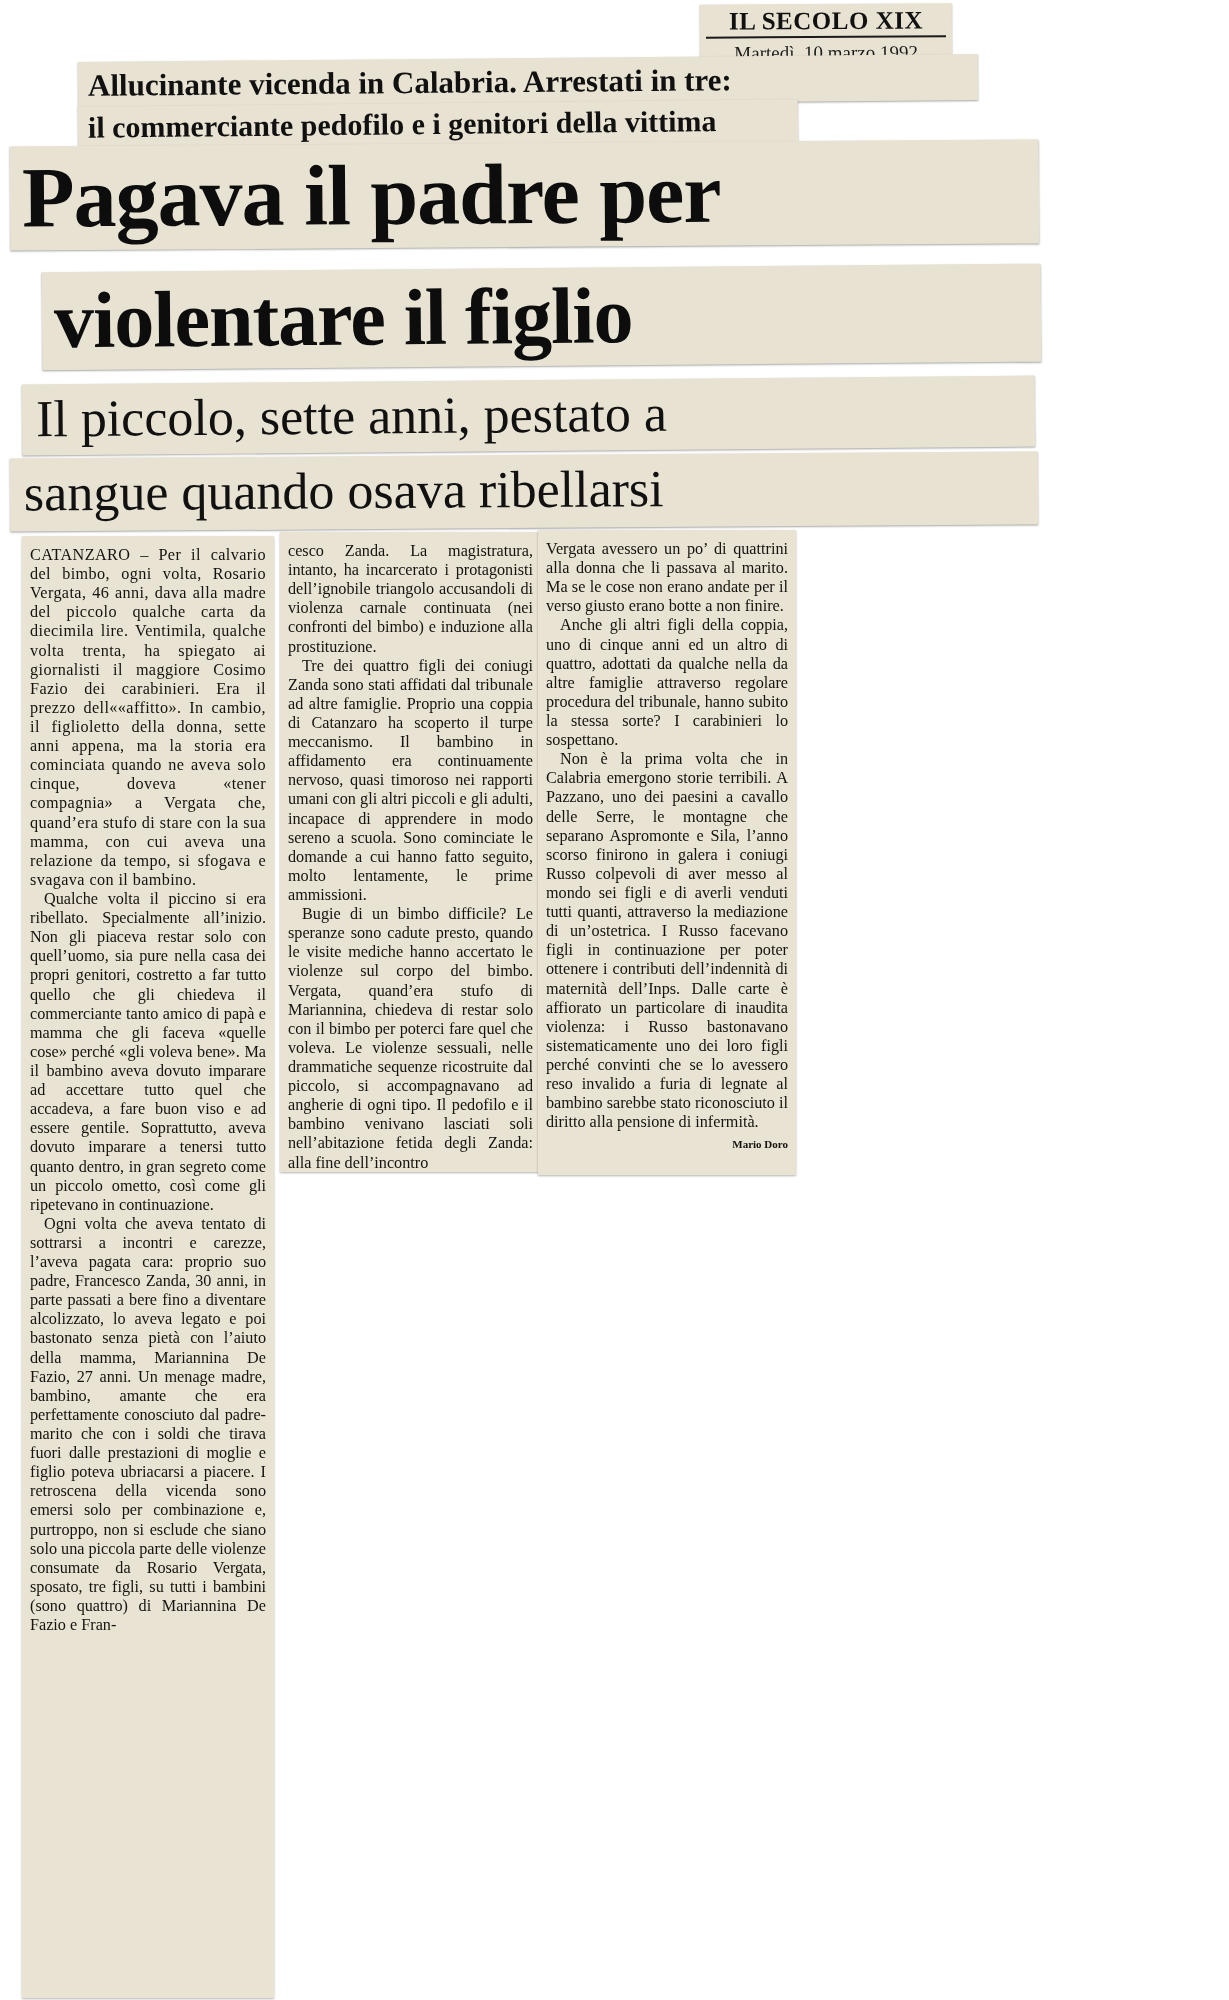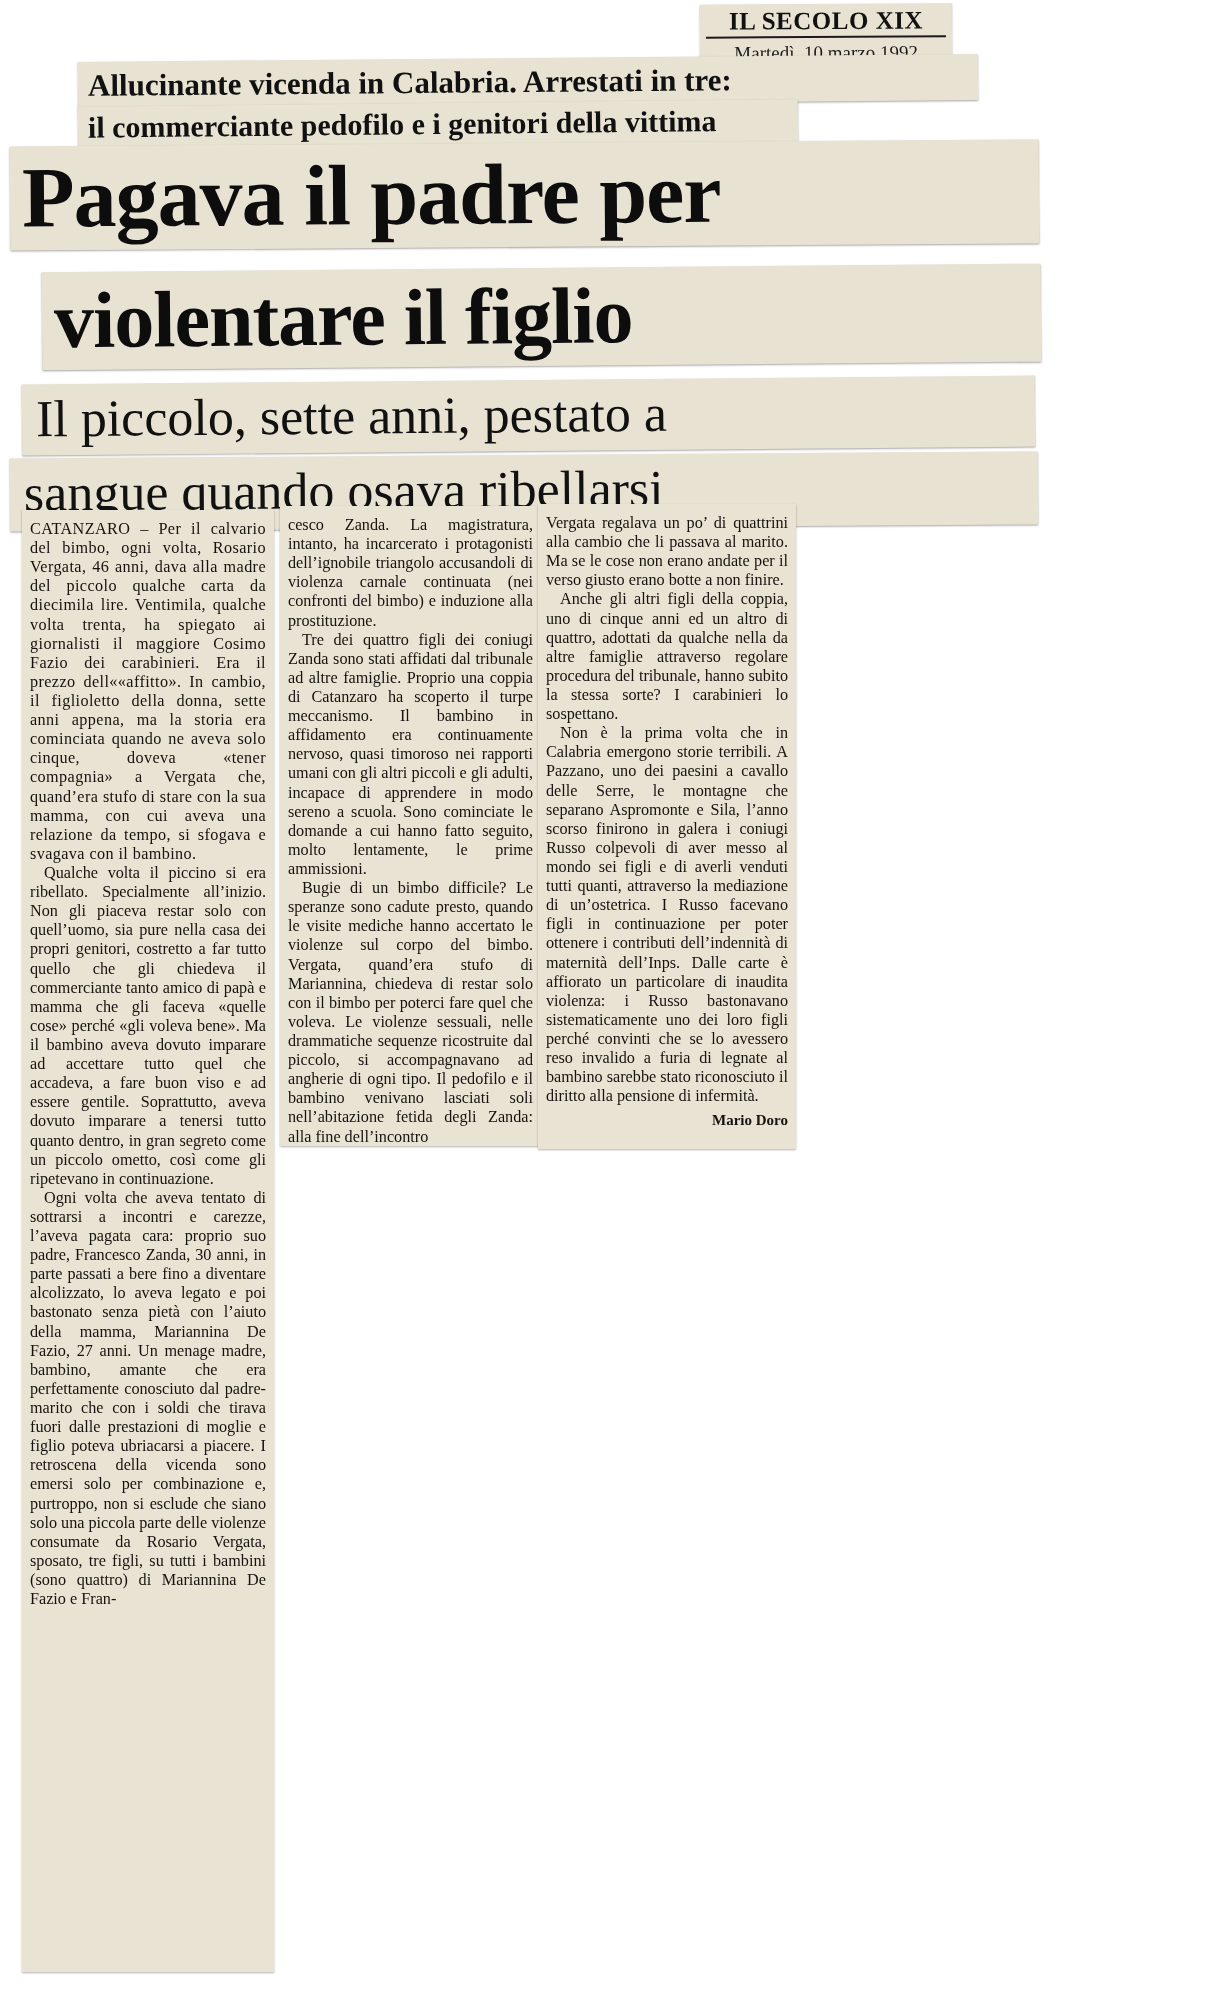--- a/index.html
+++ b/index.html
@@ -133,21 +133,21 @@
     font-size: 52px;
     line-height: 1.05;
     color: #111;
     white-space: nowrap;
   }
 
   
   #body-block {
     position: absolute;
     left: 18px;
-    top: 504px;
+    top: 530px;
     width: 1000px;
     height: 1470px;
   }
   .col {
     position: absolute;
     background: #e9e3d3;
     box-shadow: 0 1px 2px rgba(0,0,0,0.3);
     box-sizing: border-box;
     padding: 10px 8px 12px 8px;
     font-family: "Liberation Serif", serif;
@@ -171,21 +171,21 @@
   .dateline {
     font-variant: normal;
     letter-spacing: 0.4px;
   }
   .byline {
     display: block;
     text-align: right;
     font-weight: bold;
     margin-top: 6px;
     text-indent: 0;
-    font-size: 15px;
+    font-size: 11px;
   }
 </style>
 </head>
 <body>
 
 <div class="clipping" id="masthead">
   <div class="paper-name">IL SECOLO XIX</div>
   <div class="paper-date">Martedì, 10 marzo 1992</div>
 </div>
 
@@ -218,19 +218,19 @@
     <p>Ogni volta che aveva tentato di sottrarsi a incontri e carezze, l’aveva pagata cara: proprio suo padre, Francesco Zanda, 30 anni, in parte passati a bere fino a diventare alcolizzato, lo aveva legato e poi bastonato senza pietà con l’aiuto della mamma, Mariannina De Fazio, 27 anni. Un menage madre, bambino, amante che era perfettamente conosciuto dal padre-marito che con i soldi che tirava fuori dalle prestazioni di moglie e figlio poteva ubriacarsi a piacere. I retroscena della vicenda sono emersi solo per combinazione e, purtroppo, non si esclude che siano solo una piccola parte delle violenze consumate da Rosario Vergata, sposato, tre figli, su tutti i bambini (sono quattro) di Mariannina De Fazio e Fran-</p>
   </div>
 
   <div class="col" id="col2">
     <p class="first">cesco Zanda. La magistratura, intanto, ha incarcerato i protagonisti dell’ignobile triangolo accusandoli di violenza carnale continuata (nei confronti del bimbo) e induzione alla prostituzione.</p>
     <p>Tre dei quattro figli dei coniugi Zanda sono stati affidati dal tribunale ad altre famiglie. Proprio una coppia di Catanzaro ha scoperto il turpe meccanismo. Il bambino in affidamento era continuamente nervoso, quasi timoroso nei rapporti umani con gli altri piccoli e gli adulti, incapace di apprendere in modo sereno a scuola. Sono cominciate le domande a cui hanno fatto seguito, molto lentamente, le prime ammissioni.</p>
     <p>Bugie di un bimbo difficile? Le speranze sono cadute presto, quando le visite mediche hanno accertato le violenze sul corpo del bimbo. Vergata, quand’era stufo di Mariannina, chiedeva di restar solo con il bimbo per poterci fare quel che voleva. Le violenze sessuali, nelle drammatiche sequenze ricostruite dal piccolo, si accompagnavano ad angherie di ogni tipo. Il pedofilo e il bambino venivano lasciati soli nell’abitazione fetida degli Zanda: alla fine dell’incontro</p>
   </div>
 
   <div class="col" id="col3">
-    <p class="first">Vergata regalava un po’ di quattrini alla cambio che li passava al marito. Ma se le cose non erano andate per il verso giusto erano botte a non finire.</p>
+    <p class="first">Vergata avessero un po’ di quattrini alla donna che li passava al marito. Ma se le cose non erano andate per il verso giusto erano botte a non finire.</p>
     <p>Anche gli altri figli della coppia, uno di cinque anni ed un altro di quattro, adottati da qualche nella da altre famiglie attraverso regolare procedura del tribunale, hanno subito la stessa sorte? I carabinieri lo sospettano.</p>
     <p>Non è la prima volta che in Calabria emergono storie terribili. A Pazzano, uno dei paesini a cavallo delle Serre, le montagne che separano Aspromonte e Sila, l’anno scorso finirono in galera i coniugi Russo colpevoli di aver messo al mondo sei figli e di averli venduti tutti quanti, attraverso la mediazione di un’ostetrica. I Russo facevano figli in continuazione per poter ottenere i contributi dell’indennità di maternità dell’Inps. Dalle carte è affiorato un particolare di inaudita violenza: i Russo bastonavano sistematicamente uno dei loro figli perché convinti che se lo avessero reso invalido a furia di legnate al bambino sarebbe stato riconosciuto il diritto alla pensione di infermità.</p>
     <span class="byline">Mario Doro</span>
   </div>
 
 </div>
 
 </body></html>

